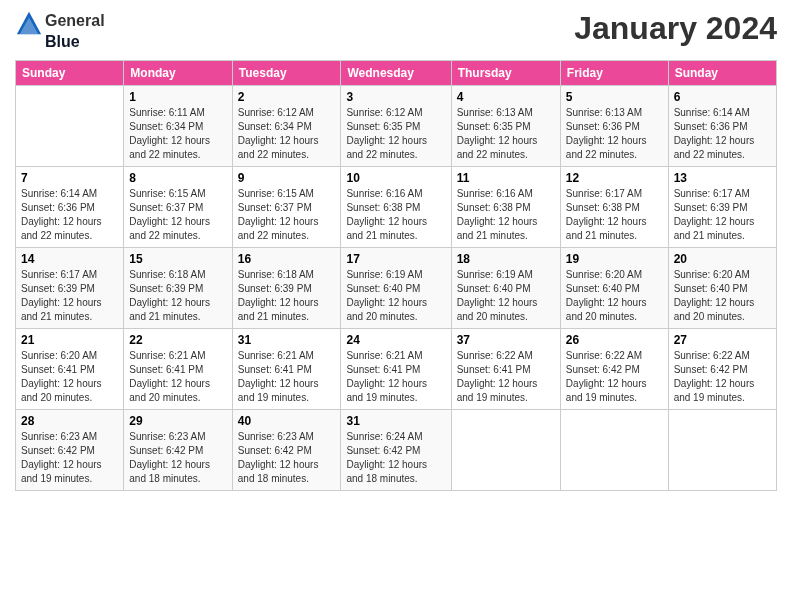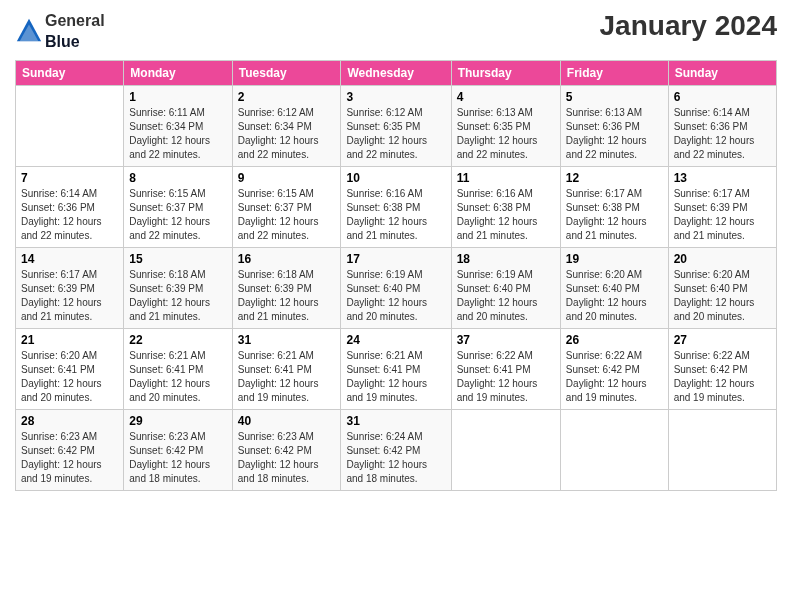--- a/index.html
+++ b/index.html
@@ -15,34 +15,33 @@
       padding: 10px 15px;
     }
     .header {
       display: flex;
       justify-content: space-between;
       align-items: flex-start;
       margin-bottom: 8px;
     }
     .logo {
       display: flex;
-      align-items: center;
       font-size: 18px;
       font-weight: bold;
     }
     .logo-icon {
       width: 28px;
       height: 28px;
       margin-right: 2px;
     }
     .title-section {
       text-align: right;
     }
     .month-title {
-      font-size: 28px;
+      font-size: 32px;
       font-weight: bold;
       color: #333;
     }
     .subtitle {
       font-size: 14px;
       color: #555;
     }
     table {
       width: 100%;
       border-collapse: collapse;

